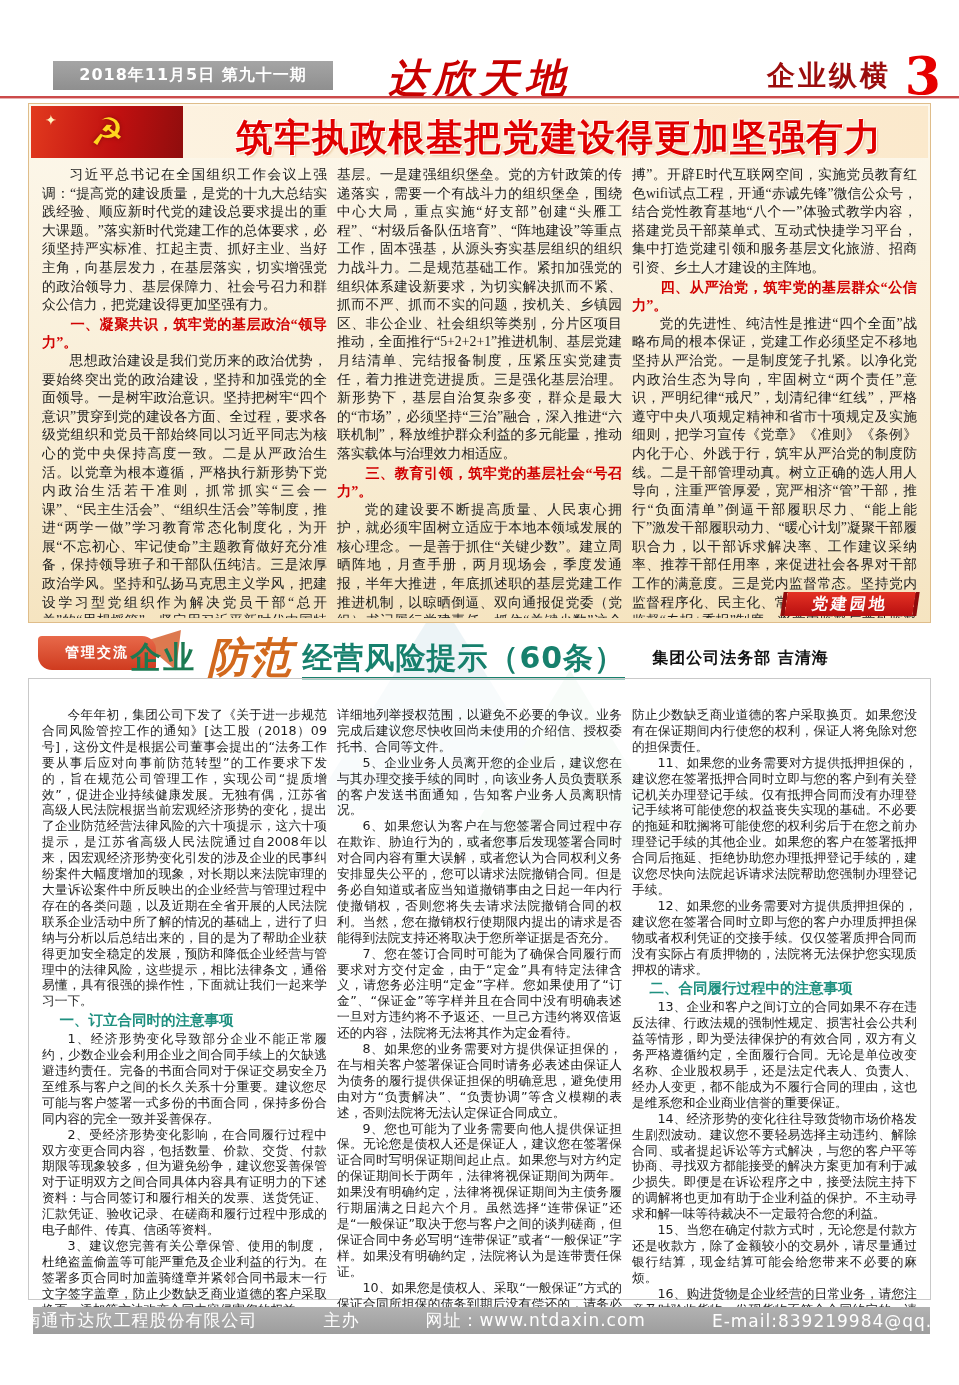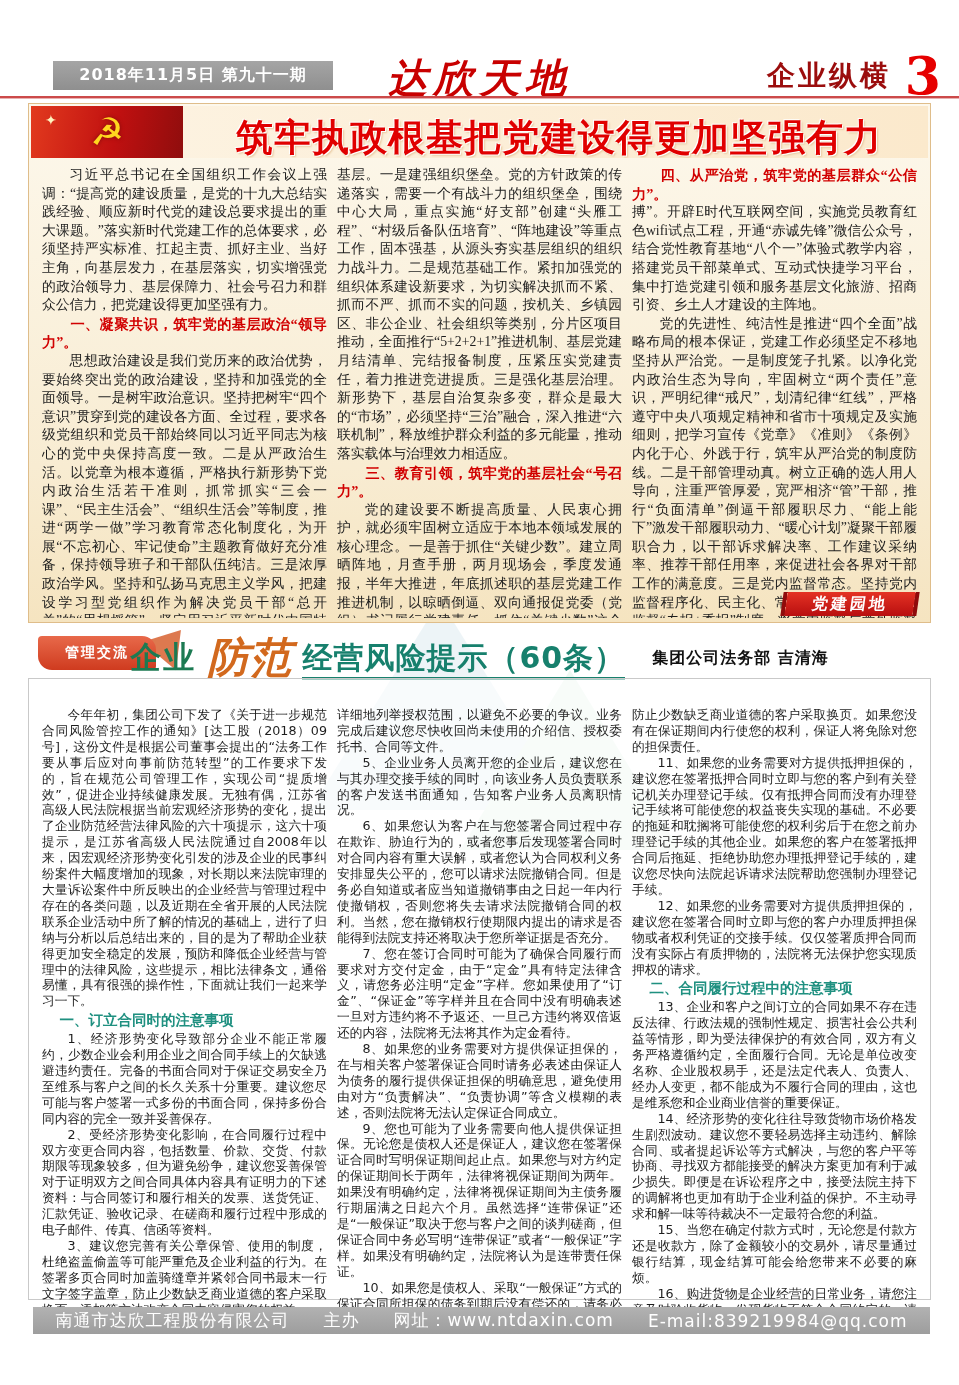--- a/index.html
+++ b/index.html
@@ -73,21 +73,21 @@
   .article2 { position:absolute; left:28px; top:678px; width:903px; height:622px;
     border:1px solid #c9c9c9; background:rgba(255,255,255,.6); }
   .a2-cols { display:flex; gap:10px; padding:8px 13px 0 13px; }
   .a2-col { width:285px; height:600px; overflow:hidden; text-align:justify;
     font-size:12.7px; line-height:15.9px;margin-top:20px; }
   .a2-col .seg-h2 { text-indent:1.2em; color:#1f9080; font-weight:bold; font-size:14.5px; line-height:22px; }
   
   .footbar { position:absolute; left:33px; top:1307px; width:897px; height:27px;
     background:linear-gradient(#b2b2b2,#9d9d9d); color:#fff; font-size:17px;
     display:flex; align-items:center; justify-content:center; gap:34px; letter-spacing:1px; }
-  .footbar .fi { white-space:nowrap; }
+  .footbar .fi { white-space:nowrap;margin-left:32px; }
 </style>
 </head>
 <body>
 
 <div class="page">
 
   <div class="watermark">
     <div class="wm-tri1"></div>
     <div class="wm-tri2"></div>
   </div>
@@ -113,22 +113,22 @@
           <div class="seg seg-p">习近平总书记在全国组织工作会议上强调：“提高党的建设质量，是党的十九大总结实践经验、顺应新时代党的建设总要求提出的重大课题。”落实新时代党建工作的总体要求，必须坚持严实标准、扛起主责、抓好主业、当好主角，向基层发力，在基层落实，切实增强党的政治领导力、基层保障力、社会号召力和群众公信力，把党建设得更加坚强有力。</div>
           <div class="seg seg-h">一、凝聚共识，筑牢党的基层政治“领导力”。</div>
           <div class="seg seg-p">思想政治建设是我们党历来的政治优势，要始终突出党的政治建设，坚持和加强党的全面领导。一是树牢政治意识。坚持把树牢“四个意识”贯穿到党的建设各方面、全过程，要求各级党组织和党员干部始终同以习近平同志为核心的党中央保持高度一致。二是从严政治生活。以党章为根本遵循，严格执行新形势下党内政治生活若干准则，抓常抓实“三会一课”、“民主生活会”、“组织生活会”等制度，推进“两学一做”学习教育常态化制度化，为开展“不忘初心、牢记使命”主题教育做好充分准备，保持领导班子和干部队伍纯洁。三是浓厚政治学风。坚持和弘扬马克思主义学风，把建设学习型党组织作为解决党员干部“总开关”的“思想摇篮”，坚定用习近平新时代中国特色社会主义思想及“四川篇”武装头脑、指导实践、推动工作。</div>
         </div>
       <div class="a1-col">
           <div class="seg seg-cont">基层。一是建强组织堡垒。党的方针政策的传递落实，需要一个有战斗力的组织堡垒，围绕中心大局，重点实施“好支部”创建“头雁工程”、“村级后备队伍培育”、“阵地建设”等重点工作，固本强基，从源头夯实基层组织的组织力战斗力。二是规范基础工作。紧扣加强党的组织体系建设新要求，为切实解决抓而不紧、抓而不严、抓而不实的问题，按机关、乡镇园区、非公企业、社会组织等类别，分片区项目推动，全面推行“5+2+2+1”推进机制、基层党建月结清单、完结报备制度，压紧压实党建责任，着力推进竞进提质。三是强化基层治理。新形势下，基层自治复杂多变，群众是最大的“市场”，必须坚持“三治”融合，深入推进“六联机制”，释放维护群众利益的多元能量，推动落实载体与治理效力相适应。</div>
           <div class="seg seg-h">三、教育引领，筑牢党的基层社会“号召力”。</div>
           <div class="seg seg-p">党的建设要不断提高质量、人民衷心拥护，就必须牢固树立适应于本地本领域发展的核心理念。一是善于抓住“关键少数”。建立周晒阵地，月查手册，两月现场会，季度发通报，半年大推进，年底抓述职的基层党建工作推进机制，以晾晒倒逼、双向通报促党委（党组）书记履行党建责任，抓住“关键少数”这个根本，找准做实基层党建着力点。二是运用“党建+”思维。围绕中心服务大局，运用“党建+”思维，创新载体抓党建促乡村振兴、促脱贫攻坚，有效克服党建工作与中心工作“两张皮”的现象，实现党建工作与经济工作的同频共振。三是紧跟“时代脉</div>
         </div>
       <div class="a1-col">
+          <div class="seg seg-cont">搏”。开辟E时代互联网空间，实施党员教育红色wifi试点工程，开通“赤诚先锋”微信公众号，结合党性教育基地“八个一”体验式教学内容，搭建党员干部菜单式、互动式快捷学习平台，集中打造党建引领和服务基层文化旅游、招商引资、乡土人才建设的主阵地。</div>
           <div class="seg seg-h">四、从严治党，筑牢党的基层群众“公信力”。</div>
-          <div class="seg seg-cont">搏”。开辟E时代互联网空间，实施党员教育红色wifi试点工程，开通“赤诚先锋”微信公众号，结合党性教育基地“八个一”体验式教学内容，搭建党员干部菜单式、互动式快捷学习平台，集中打造党建引领和服务基层文化旅游、招商引资、乡土人才建设的主阵地。</div>
           <div class="seg seg-p">党的先进性、纯洁性是推进“四个全面”战略布局的根本保证，党建工作必须坚定不移地坚持从严治党。一是制度笼子扎紧。以净化党内政治生态为导向，牢固树立“两个责任”意识，严明纪律“戒尺”，划清纪律“红线”，严格遵守中央八项规定精神和省市十项规定及实施细则，把学习宣传《党章》《准则》《条例》内化于心、外践于行，筑牢从严治党的制度防线。二是干部管理动真。树立正确的选人用人导向，注重严管厚爱，宽严相济“管”干部，推行“负面清单”倒逼干部履职尽力、“能上能下”激发干部履职动力、“暖心计划”凝聚干部履职合力，以干部诉求解决率、工作建议采纳率、推荐干部任用率，来促进社会各界对干部工作的满意度。三是党内监督常态。坚持党内监督程序化、民主化、常态化，常态运行干部监督“专报+季报”制度，将党内监督与党外监督融入日常、融入生活，旗帜鲜明地支持舆论和群众监督，构建强大监督体系，实现自上而下、自下而上的有机结合。（人民日报）</div>
         </div>
     </div>
     <div class="badge-dangjian">党建园地</div>
   </div>
 
   <div class="a2-header">
     <div class="badge-arrow"></div>
     <div class="badge-guanli">管理交流</div>
     <div class="a2-title">

